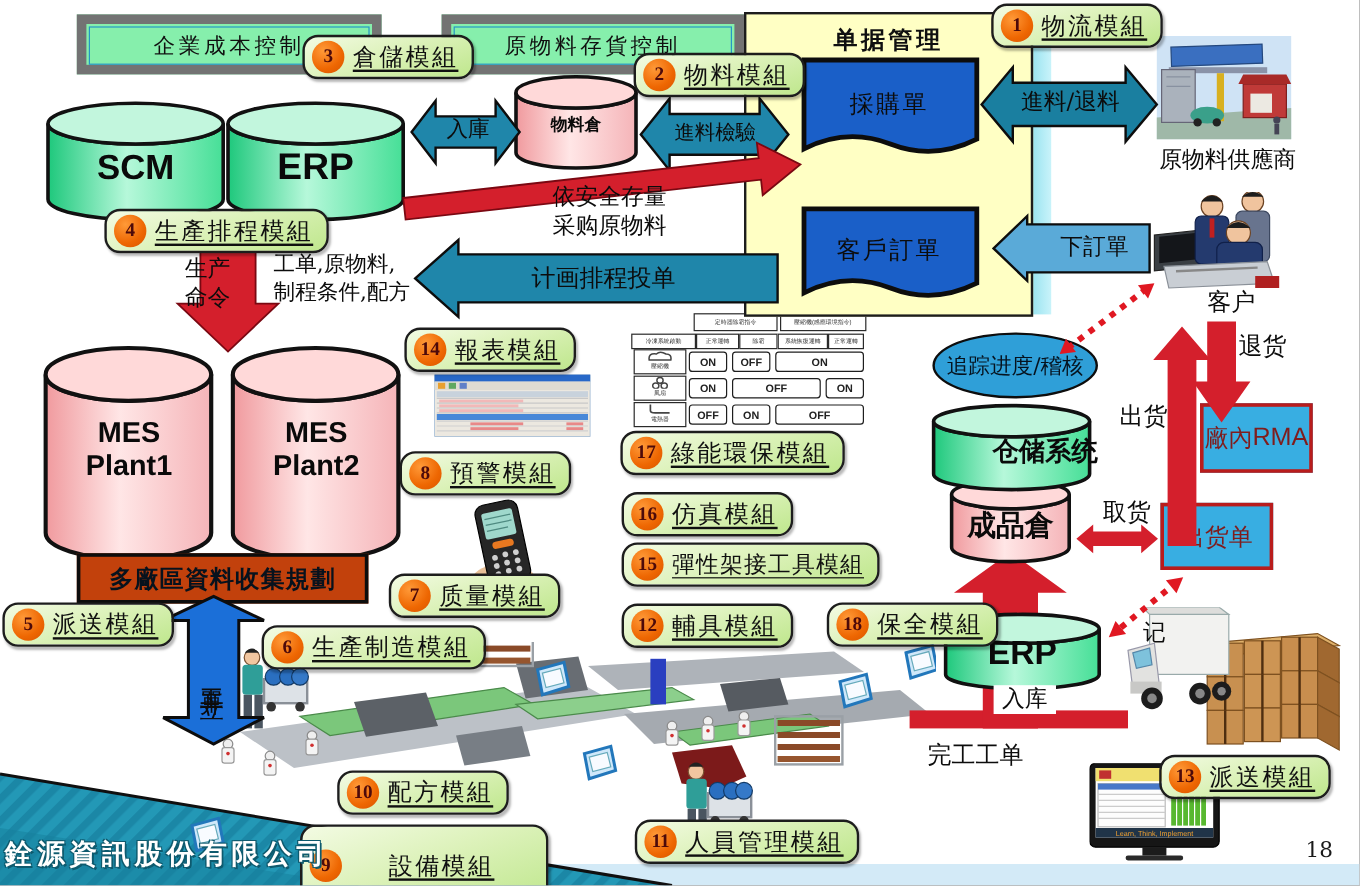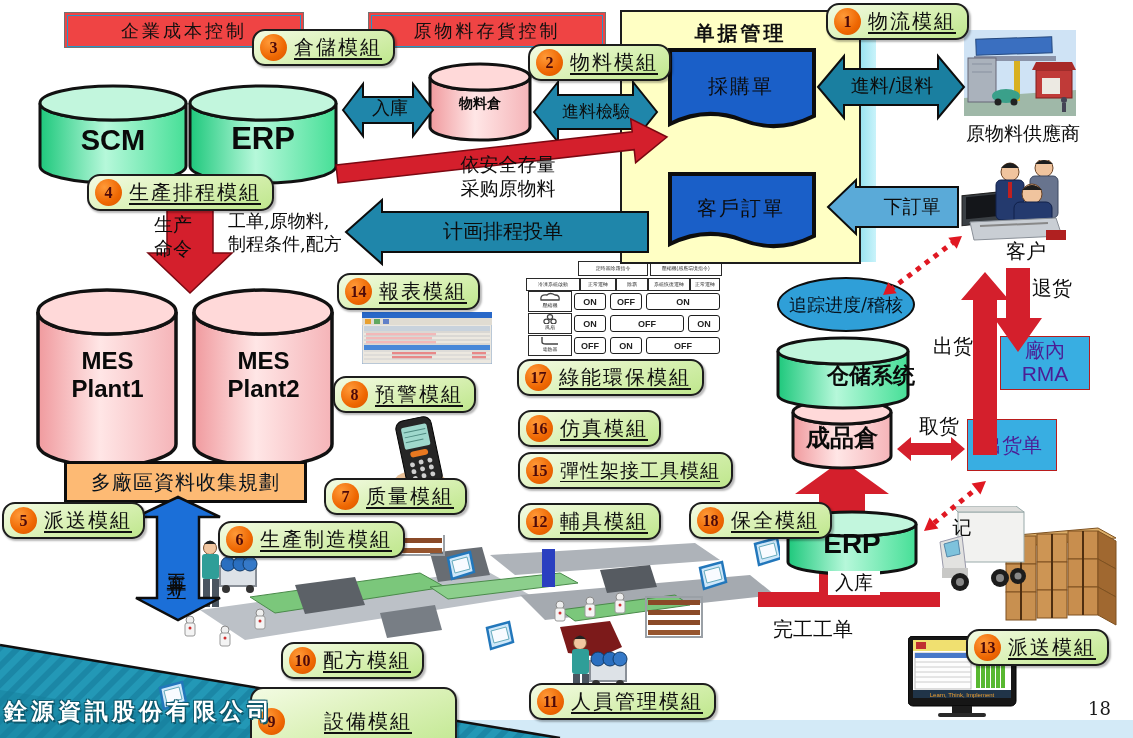--- a/index.html
+++ b/index.html
@@ -12,26 +12,26 @@
        background:linear-gradient(160deg,#f3fbe3 0%,#ddf2bb 45%,#bfe78d 100%);
        border:2px solid #1d1d1d;border-radius:13px;box-shadow:1.5px 2px 2px rgba(0,0,0,.28);
        white-space:nowrap;z-index:50;}
   .mod .num{flex:none;width:27px;height:27px;border-radius:50%;
        background:radial-gradient(circle at 35% 30%,#ff9a38,#ee6702 60%,#d85400);
        color:#4d0a0a;font-weight:bold;font-size:16px;display:flex;align-items:center;justify-content:center;
        font-family:"Liberation Serif",serif;}
   .mod .lbl{font-size:20px;letter-spacing:2px;color:#101010;text-decoration:underline;
        text-underline-offset:4px;}
   
-  .hdrbox{position:absolute;border:1px solid #737373;background:#ef4444;padding:2px;z-index:30;}
+  .hdrbox{position:absolute;border:8px solid #737373;background:#86efac;padding:2px;z-index:30;}
   .hdrbox .inner{border:1.5px solid #2795c5;height:100%;display:flex;align-items:center;justify-content:center;
        font-size:18px;letter-spacing:3px;color:#101010;}
   .t{position:absolute;color:#0c0c0c;text-align:center;line-height:1.25;z-index:45;}
-  .bluebox{position:absolute;background:#38aee2;border:1px solid #b91c1c;display:flex;flex-direction:column;
-       align-items:center;justify-content:center;font-size:20px;color:#4c1d95;z-index:40;line-height:1.15;}
+  .bluebox{position:absolute;background:#38aee2;border:3px solid #b91c1c;display:flex;flex-direction:row;
+       align-items:center;justify-content:center;font-size:20px;color:#7f1d1d;z-index:40;line-height:1.15;}
   .cyltext{position:absolute;display:flex;flex-direction:column;align-items:center;justify-content:center;
        font-weight:bold;color:#0a0a0a;z-index:36;text-align:center;}
   .sans{font-family:"Liberation Sans",sans-serif;}
   
   #eco{position:absolute;left:520px;top:261px;width:200px;height:96px;z-index:25;}
   #eco .cell{position:absolute;border:1px solid #2a2a2a;background:#fff;display:flex;
        align-items:center;justify-content:center;overflow:hidden;}
   #eco .state{border:1.7px solid #1e1e1e;border-radius:3px;font:bold 9px "Liberation Sans",sans-serif;color:#222;align-items:center;}
   #eco .tiny{font-size:8px;transform:scale(.62);transform-origin:center;white-space:nowrap;color:#333;
        font-family:"Liberation Sans",sans-serif;}
@@ -438,21 +438,21 @@
     <path d="M2,15 L2,59 A65,13 0 0,0 132,59 L132,15 A65,13 0 0,1 2,15 Z" fill="url(#gGreen)" stroke="#111" stroke-width="3"></path>
     <ellipse cx="67" cy="15" rx="65" ry="13" fill="#c2f6dd" stroke="#111" stroke-width="3"></ellipse>
   </svg>
   <div class="cyltext" style="left:804px;top:360px;width:134px;height:32px;font-size:22px;z-index:36">仓储系统</div>
   <svg class="abs" style="left:786px;top:510px;z-index:35" width="132" height="70">
     <path d="M2,14 L2,52 A64,12 0 0,0 130,52 L130,14 A64,12 0 0,1 2,14 Z" fill="url(#gGreen)" stroke="#111" stroke-width="3"></path>
     <ellipse cx="66" cy="14" rx="64" ry="12" fill="#c2f6dd" stroke="#111" stroke-width="3"></ellipse>
   </svg>
   <div class="cyltext sans" style="left:786px;top:526px;width:132px;height:36px;font-size:28px;z-index:36">ERP</div>
 
-  <div class="abs" style="left:64px;top:461px;width:237px;height:36px;z-index:38;background:#fdba74;border:3px solid #0d0d0d;display:flex;align-items:center;justify-content:center;font-size:20px;font-weight:normal;color:#07121d;letter-spacing:1px">多廠區資料收集規劃</div>
+  <div class="abs" style="left:64px;top:461px;width:237px;height:36px;z-index:38;background:#c2410c;border:3px solid #0d0d0d;display:flex;align-items:center;justify-content:center;font-size:20px;font-weight:bold;color:#07121d;letter-spacing:1px">多廠區資料收集規劃</div>
   <div class="abs" style="left:777px;top:277px;width:134px;height:51px;z-index:38;background:#2f9fd8;border:2.5px solid #0d0d0d;border-radius:50%;display:flex;align-items:center;justify-content:center;font-size:18px;color:#06131f">追踪进度/稽核</div>
   <div class="bluebox" style="left:1000px;top:336px;width:88px;height:52px">
     <span>廠內</span>
     <span class="sans" style="font-size:21px">RMA</span>
   </div>
   <div class="bluebox" style="left:967px;top:419px;width:88px;height:50px">出货单</div>
 
   <svg class="abs" style="left:0;top:0;z-index:42" width="1133" height="738">
     <polygon points="343,110 363,84 363,97 413,97 413,84 433,110 413,136 413,123 363,123 363,136" fill="#1f86aa" stroke="#0d0d0d" stroke-width="2"></polygon>
     <polygon points="534,112 558,82 558,95 633,95 633,82 657,112 633,142 633,129 558,129 558,142" fill="#1f86aa" stroke="#0d0d0d" stroke-width="2"></polygon>

